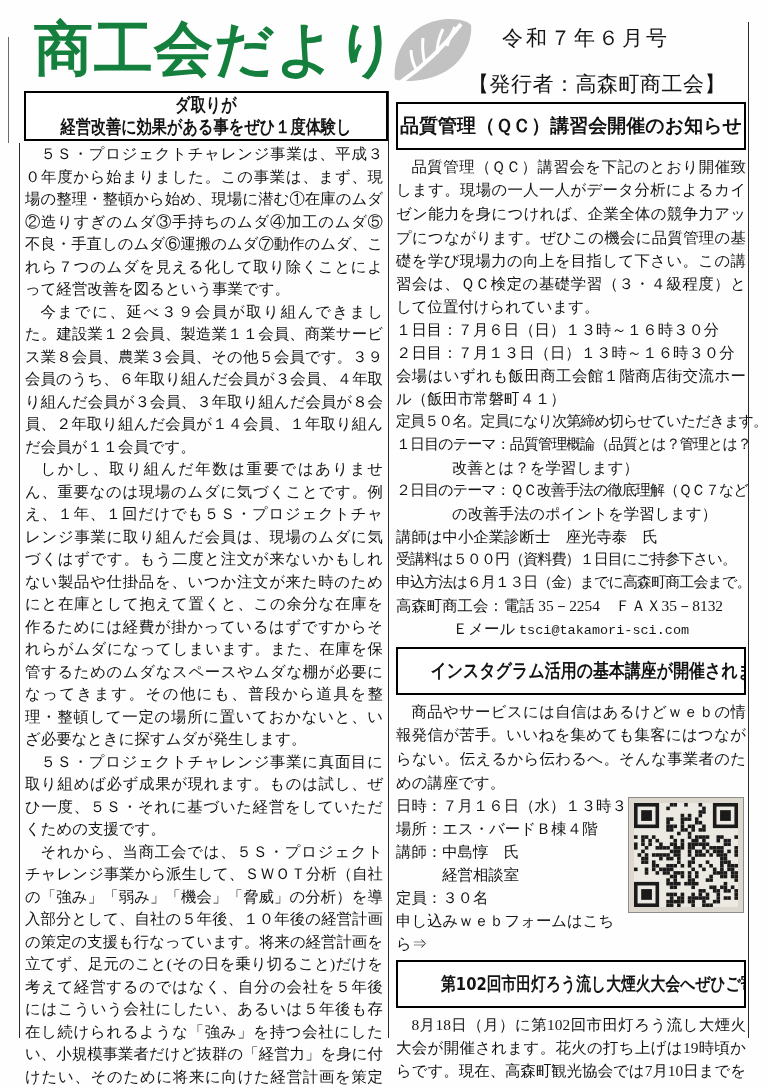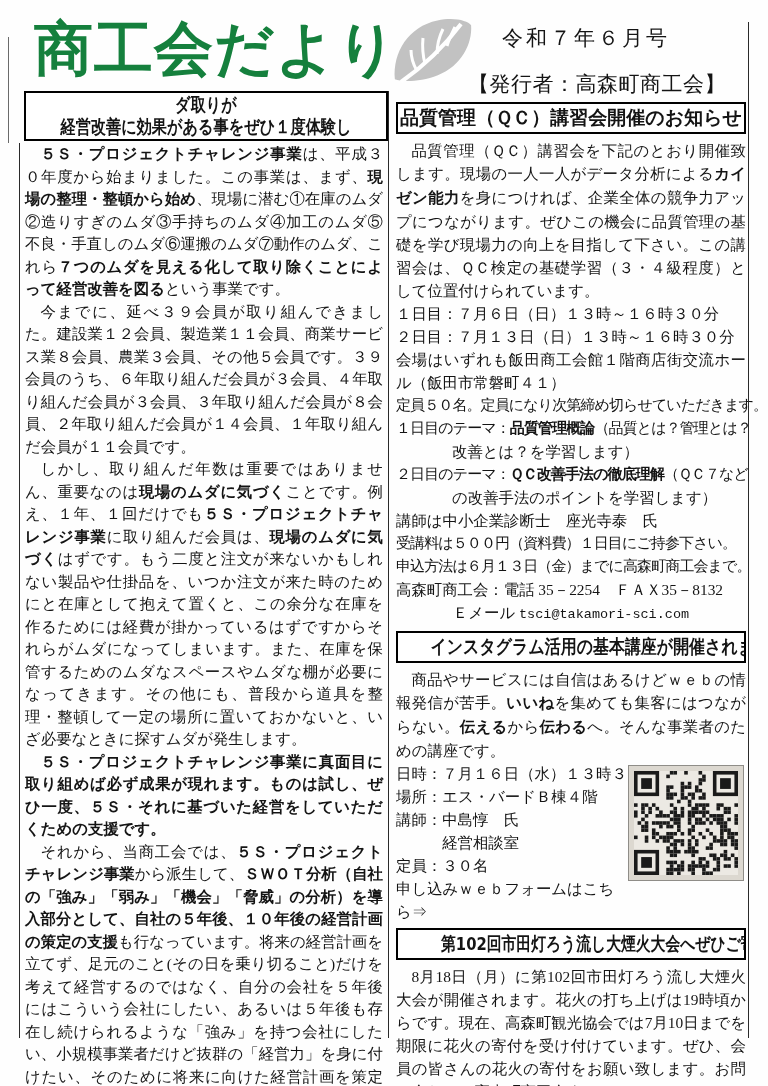--- a/index.html
+++ b/index.html
@@ -23,28 +23,28 @@
                 font-family:"DejaVu Sans",sans-serif;font-weight:bold;
                 font-size:18.5px;line-height:22px;}
 
   
   .left-col{position:absolute;left:25px;top:143px;width:358px;
             font-size:15.4px;line-height:22.5px;text-align:justify;}
   .right-col{position:absolute;left:396px;top:97px;width:350px;
              font-size:15.4px;line-height:23px;}
   .para{margin:0;text-indent:1em;}
   .para.noind{text-indent:0;}
-  .b{font-family:"DejaVu Sans",sans-serif;font-weight:bold;}
+  .b{font-family:"DejaVu Sans",sans-serif;font-weight:normal;}
   .m{font-family:"Liberation Mono",monospace;font-size:13.5px;}
   .line{white-space:pre-wrap;}
   .line.fit{white-space:nowrap;letter-spacing:-.9px;font-size:15px;}
   .line.center{text-align:center;}
 
   
-  .box-heading{border:2px solid #000;margin:5px 0 5px;padding:2px 0;
+  .box-heading{border:2px solid #000;margin:5px 0 5px;padding:10px 0;
                text-align:center;overflow:hidden;white-space:nowrap;background:#fff;}
   .box-heading span{display:inline-block;transform-origin:center;
                font-family:"DejaVu Sans",sans-serif;font-weight:bold;font-size:19px;}
   .box-heading[data-name="instagram-course-heading"] span{transform:scaleX(.84);}
   .box-heading[data-name="lantern-fireworks-heading"] span{transform:scaleX(.80);font-size:18.5px;}
 
   
   .qrgroup{position:relative;}
   .qrgroup .line{margin-right:126px;}
   .qrbox{position:absolute;right:2px;top:-20px;width:104px;height:104px;

